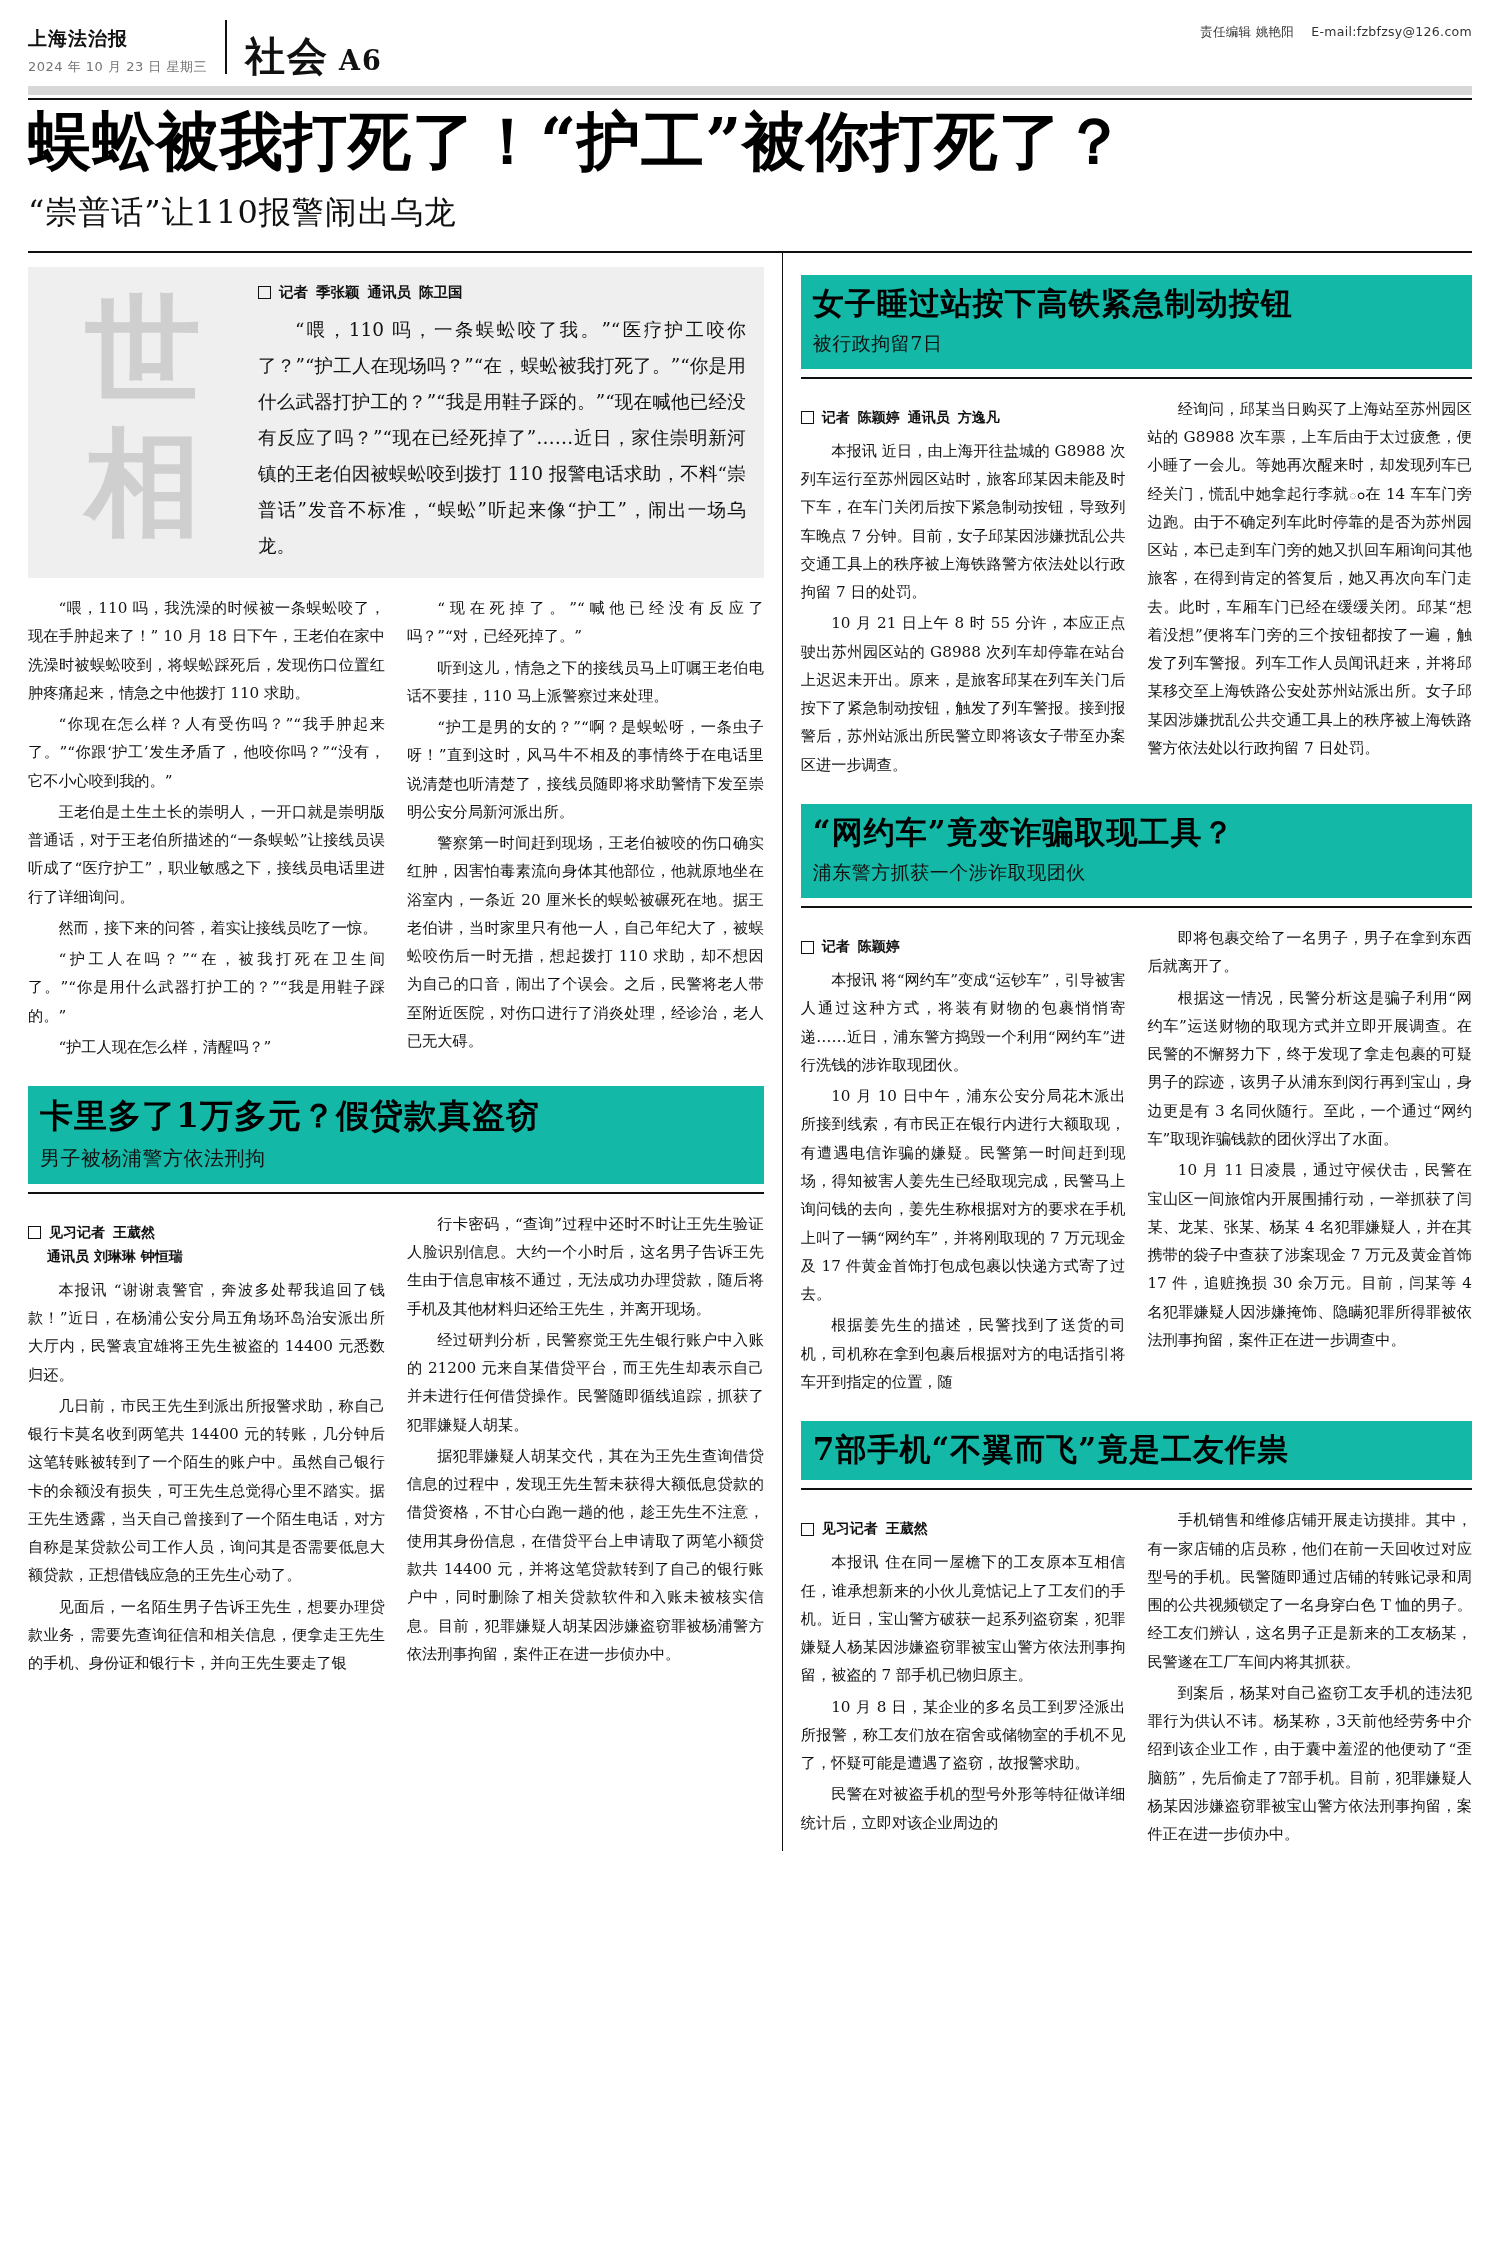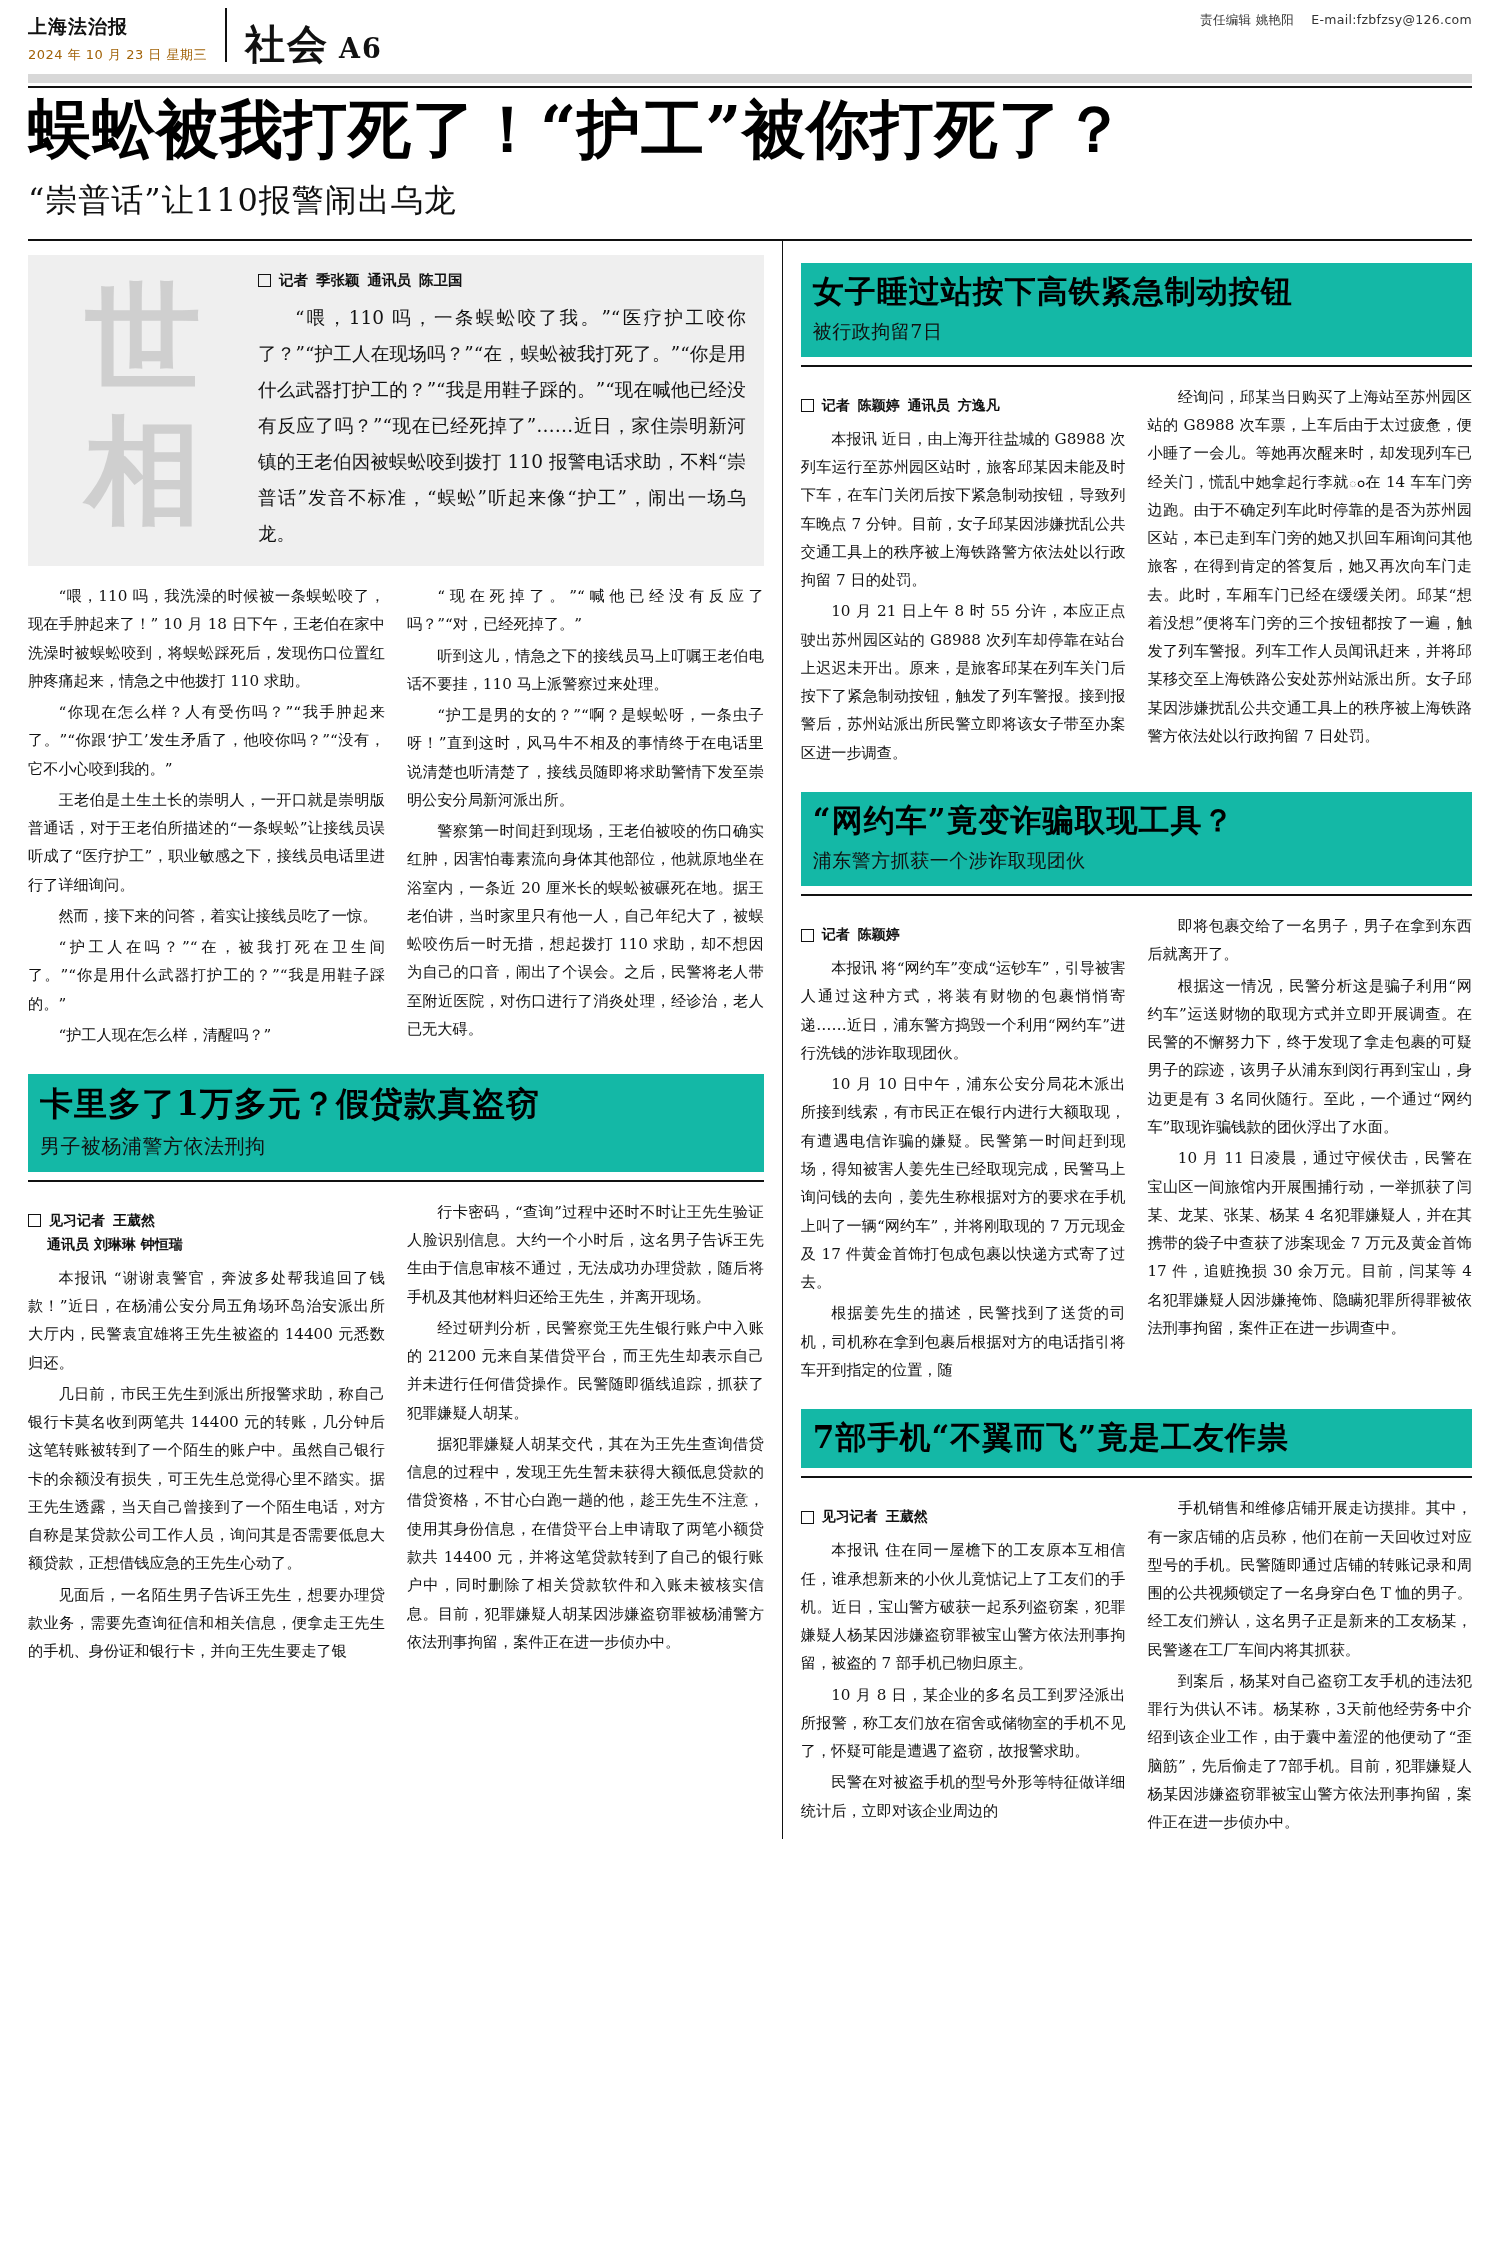--- a/index.html
+++ b/index.html
@@ -3,30 +3,30 @@
 <meta charset="utf-8">
 <style>
   html,body{margin:0;padding:0;}
   body{
     width:1500px;height:2253px;
     background:#ffffff;
     font-family:"DejaVu Sans","Liberation Sans",sans-serif;
     color:#111;
     -webkit-font-smoothing:antialiased;
   }
-  .page{position:relative;width:1500px;height:2253px;box-sizing:border-box;padding:0 28px;}
+  .page{position:relative;width:1500px;height:2253px;box-sizing:border-box;padding:12px 28px;}
 
   
   .masthead{display:flex;align-items:flex-end;padding-top:8px;border-bottom:0;}
   .mh-left{display:flex;flex-direction:column;justify-content:flex-end;}
   .mh-logo{
     font-family:"DejaVu Serif","Liberation Serif",serif;
     font-weight:700;font-size:19px;letter-spacing:1px;color:#111;line-height:1.1;
   }
-  .mh-date{font-size:13px;color:#a16207;margin-top:9px;letter-spacing:.5px;text-align:center;}
+  .mh-date{font-size:13px;color:#737373;margin-top:9px;letter-spacing:.5px;text-align:center;}
   .mh-sep{width:2px;background:#111;height:54px;margin:0 18px 2px 18px;}
   .mh-section{
     font-family:"DejaVu Serif","Liberation Serif",serif;
     font-weight:700;font-size:40px;line-height:1;letter-spacing:2px;display:flex;align-items:baseline;
   }
   .mh-section .pageno{font-size:27px;margin-left:10px;font-weight:700;}
   .mh-right{margin-left:auto;font-size:12.5px;color:#333;align-self:flex-start;padding-top:4px;letter-spacing:.3px;}
   .rule-thick{height:9px;background:#d8d8d8;margin-top:10px;}
   .rule-thin{height:2px;background:#111;margin-top:3px;}
 

